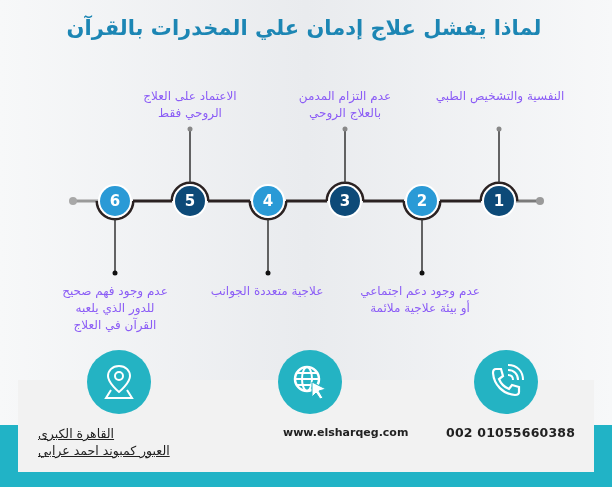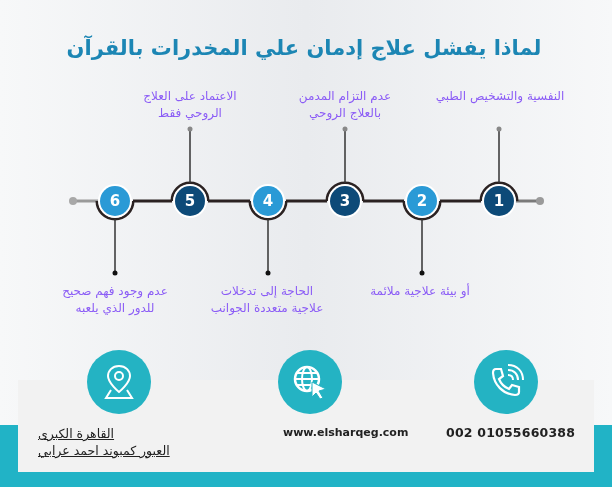--- a/index.html
+++ b/index.html
@@ -1,19 +1,19 @@
 <!DOCTYPE html>
 <html><head>
 <meta charset="utf-8">
 <style>
   html,body{margin:0;padding:0;}
   body{width:612px;height:487px;overflow:hidden;background:#f5f6f7;font-family:"DejaVu Sans",sans-serif;position:relative;}
   .bg{position:absolute;left:0;top:0;width:612px;height:487px;
       background:linear-gradient(90deg,#f7f8f9 0%,#e9ebee 50%,#f7f8f9 100%);}
-  .title{position:absolute;top:36px;left:0;width:608px;text-align:center;direction:rtl;
+  .title{position:absolute;top:16px;left:0;width:608px;text-align:center;direction:rtl;
       color:#1c86b4;font-size:21px;font-weight:bold;font-family:"DejaVu Sans",sans-serif;}
   .label{position:absolute;direction:rtl;text-align:center;color:#8b5cf6;font-size:12px;line-height:17px;width:150px;}
   .timeline{position:absolute;left:0;top:0;width:612px;height:340px;}
   .num{position:absolute;width:30px;height:30px;border-radius:50%;color:#fff;font-weight:bold;font-size:15px;
       display:flex;align-items:center;justify-content:center;font-family:"DejaVu Sans",sans-serif;
       box-shadow:0 0 0 2px #fff;}
   .num.dark{background:#0d4a78;}
   .num.light{background:#2a9ad6;}
   .footer-band{position:absolute;left:0;top:425px;width:612px;height:62px;background:#21b3c6;}
   .footer-card{position:absolute;left:18px;top:380px;width:576px;height:92px;background:#f2f2f2;}
@@ -78,29 +78,30 @@
 <div class="label" style="left:270px;top:88px;">
   <div>عدم التزام المدمن</div>
   <div>بالعلاج الروحي</div>
 </div>
 <div class="label" style="left:115px;top:88px;">
   <div>الاعتماد على العلاج</div>
   <div>الروحي فقط</div>
 </div>
 
 <div class="label" style="left:345px;top:283px;">
+  <div>عدم وجود دعم اجتماعي</div>
   <div>أو بيئة علاجية ملائمة</div>
 </div>
 <div class="label" style="left:192px;top:283px;">
-  <div>الحاجة إلى تدخلات</div>
   <div>علاجية متعددة الجوانب</div>
 </div>
 <div class="label" style="left:40px;top:283px;">
   <div>عدم وجود فهم صحيح</div>
   <div>للدور الذي يلعبه</div>
+  <div>القرآن في العلاج</div>
 </div>
 
 <div class="footer-band"></div>
 <div class="footer-card"></div>
 
 <div class="circle" style="left:87px;top:350px;">
   <svg width="34" height="38" viewBox="0 0 34 38">
     <path d="M17 3 C10 3 6 8 6 13 C6 20 17 29 17 29 C17 29 28 20 28 13 C28 8 24 3 17 3 Z" fill="none" stroke="#fff" stroke-width="2"></path>
     <circle cx="17" cy="13" r="4" fill="none" stroke="#fff" stroke-width="2"></circle>
     <path d="M9 27 L4 35 L30 35 L25 27" fill="none" stroke="#fff" stroke-width="2"></path>

